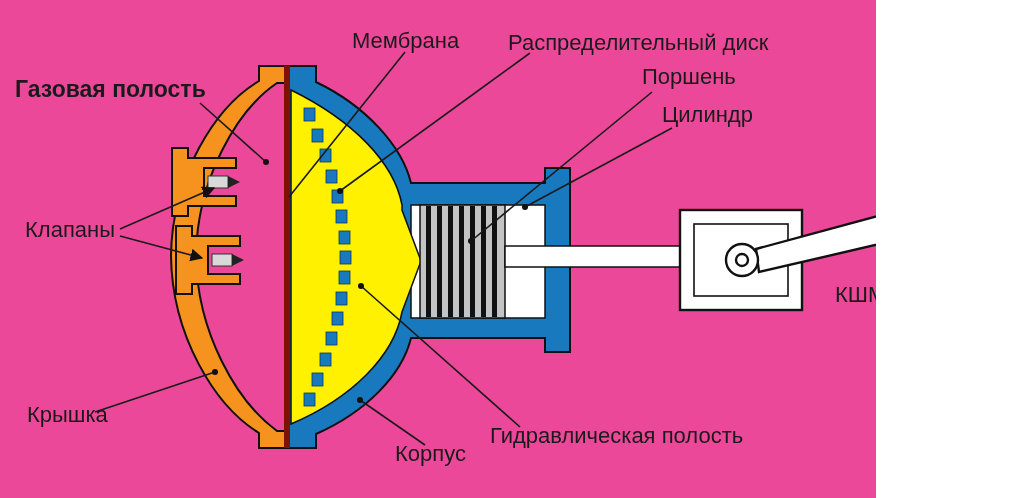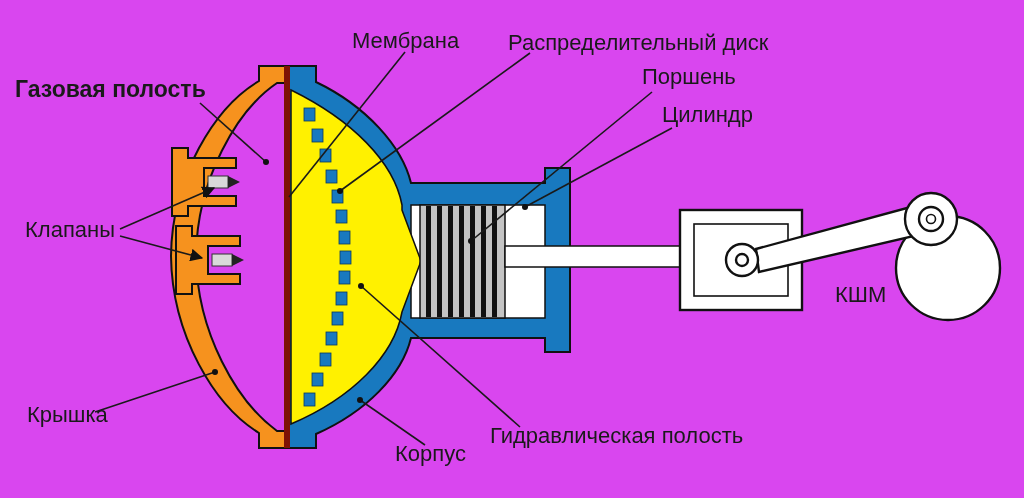--- a/index.html
+++ b/index.html
@@ -5,21 +5,21 @@
   :root{
     --cover-orange:#F6921E;
     --housing-blue:#1879BF;
     --hydraulic-yellow:#FFF100;
     --membrane-red:#7E1205;
     --piston-gray:#C4C4C4;
     --line-black:#1A1A1A;
   }
   html,body{margin:0;padding:0;background:#fff;}
   .stage{
-    position:relative;width:1024px;height:498px;background:#d946ef;
+    position:relative;width:876px;height:498px;background:#ec4899;
     font-family:"Liberation Sans", sans-serif;overflow:hidden;
   }
   svg{display:block;}
   text{fill:var(--line-black);font-size:22px;font-family:"Liberation Sans",sans-serif;}
   text.bold{font-weight:bold;font-size:23px;}
   .c-cover{fill:var(--cover-orange);stroke:#111;stroke-width:2;}
   .c-housing{fill:var(--housing-blue);stroke:#111;stroke-width:2;}
   .c-yellow{fill:var(--hydraulic-yellow);stroke:#111;stroke-width:1.5;}
   .c-membrane{fill:var(--membrane-red);stroke:none;}
   .c-piston{fill:var(--piston-gray);stroke:#111;stroke-width:1.5;}

